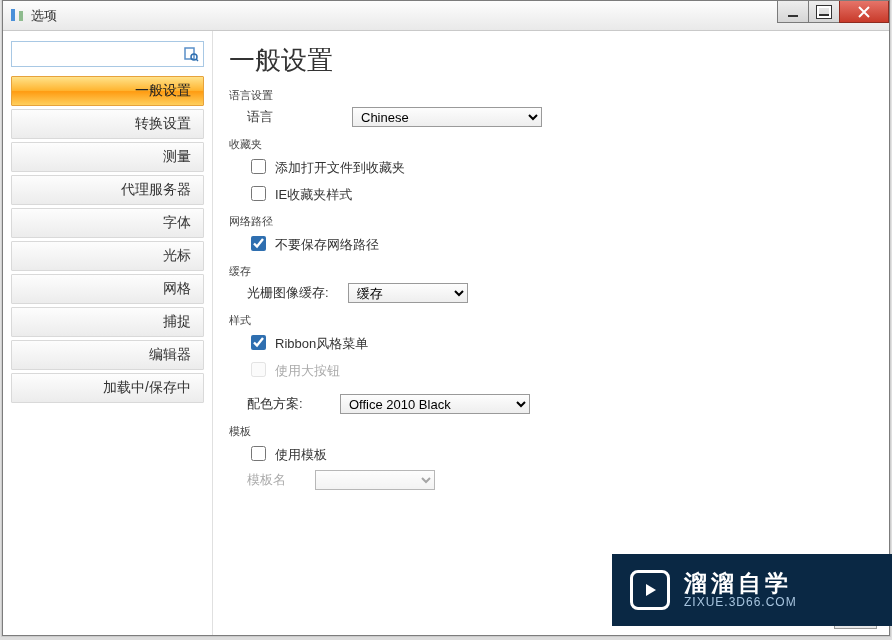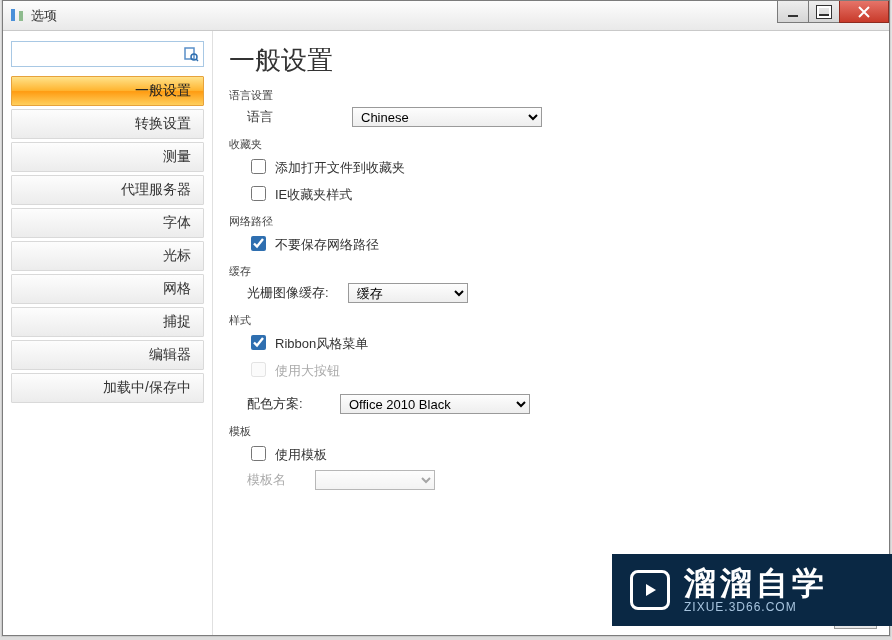--- a/index.html
+++ b/index.html
@@ -87,21 +87,21 @@
   .tpl-row{display:flex;align-items:center;gap:8px;}
   .tpl-label{width:60px;color:#aaa;font-size:13px;}
   
   .watermark {
     position:absolute; right:0; bottom:14px; width:280px; height:72px;
     background:#0a2844; color:#fff; display:flex; align-items:center; padding:0 14px 0 18px; gap:14px;
   }
   .wm-icon{width:40px;height:40px;border:3px solid #fff;border-radius:8px;display:flex;align-items:center;justify-content:center;}
   .wm-icon svg{width:20px;height:20px;}
   .wm-text{display:flex;flex-direction:column;line-height:1.1;}
-  .wm-big{font-size:32px;font-weight:600;letter-spacing:4px;}
+  .wm-big{font-size:23px;font-weight:600;letter-spacing:4px;}
   .wm-small{font-size:12px;letter-spacing:1px;color:#a7c4de;}
   
   .footer-btn{
     position:absolute; right:12px; bottom:6px; background:linear-gradient(#fdfdfd,#e7e7e7);
     border:1px solid #9a9a9a; padding:3px 14px; font-size:13px;
   }
 </style>
 </head>
 <body>
 

